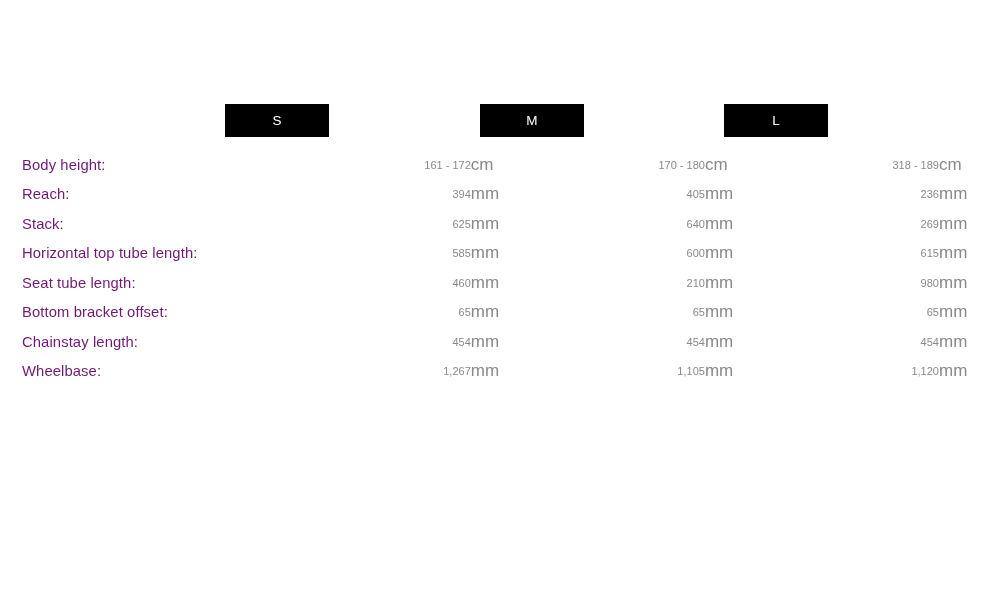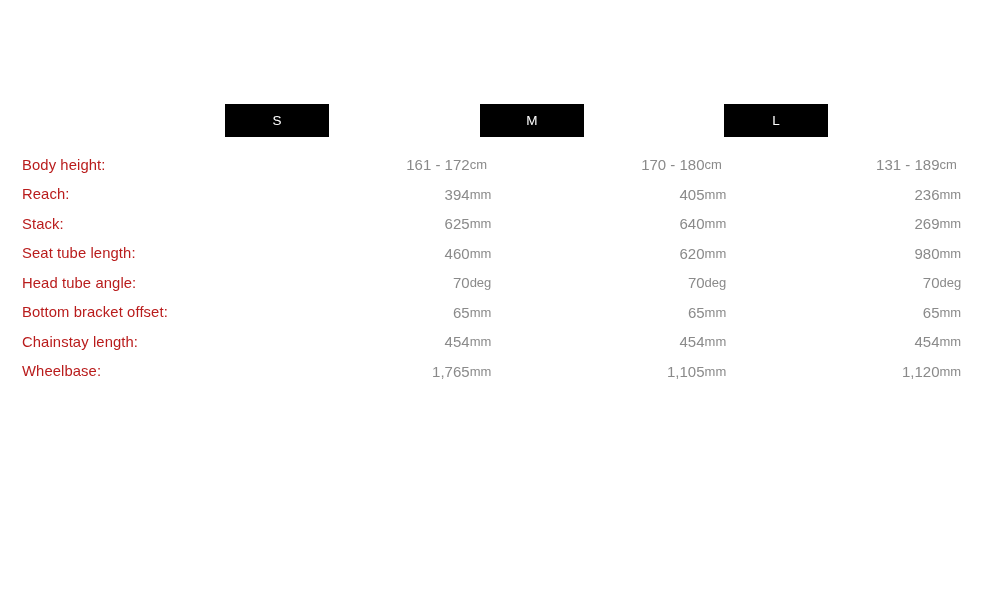--- a/index.html
+++ b/index.html
@@ -60,37 +60,37 @@
   }
   table.geo-table td {
     padding: 0;
     vertical-align: middle;
     border: none;
     white-space: nowrap;
   }
 
   td.label {
     width: 336px;
-    color: #b91c1c;
+    color: #701a75;
     font-size: 14.8px;
     letter-spacing: 0.1px;
   }
 
   td.value {
     width: 134px;
     text-align: right;
     color: #8a8a8a;
-    font-size: 15px;
+    font-size: 11px;
     padding-right: 6px;
   }
   td.unit {
     width: 40px;
     text-align: left;
     color: #8a8a8a;
-    font-size: 13px;
+    font-size: 17px;
     padding-left: 2px;
   }
   td.spacer {
     width: 75px;
   }
 </style>
 </head>
 <body>
 
 <div class="geo-wrap">
@@ -110,21 +110,21 @@
   <table class="geo-table">
     <tbody>
       <tr>
         <td class="label">Body height:</td>
         <td class="value">161 - 172</td>
         <td class="unit">cm</td>
         <td class="spacer"></td>
         <td class="value">170 - 180</td>
         <td class="unit">cm</td>
         <td class="spacer"></td>
-        <td class="value">131 - 189</td>
+        <td class="value">318 - 189</td>
         <td class="unit">cm</td>
       </tr>
       <tr>
         <td class="label">Reach:</td>
         <td class="value">394</td>
         <td class="unit">mm</td>
         <td class="spacer"></td>
         <td class="value">405</td>
         <td class="unit">mm</td>
         <td class="spacer"></td>
@@ -136,40 +136,40 @@
         <td class="value">625</td>
         <td class="unit">mm</td>
         <td class="spacer"></td>
         <td class="value">640</td>
         <td class="unit">mm</td>
         <td class="spacer"></td>
         <td class="value">269</td>
         <td class="unit">mm</td>
       </tr>
       <tr>
+        <td class="label">Horizontal top tube length:</td>
+        <td class="value">585</td>
+        <td class="unit">mm</td>
+        <td class="spacer"></td>
+        <td class="value">600</td>
+        <td class="unit">mm</td>
+        <td class="spacer"></td>
+        <td class="value">615</td>
+        <td class="unit">mm</td>
+      </tr>
+      <tr>
         <td class="label">Seat tube length:</td>
         <td class="value">460</td>
         <td class="unit">mm</td>
         <td class="spacer"></td>
-        <td class="value">620</td>
+        <td class="value">210</td>
         <td class="unit">mm</td>
         <td class="spacer"></td>
         <td class="value">980</td>
         <td class="unit">mm</td>
-      </tr>
-      <tr>
-        <td class="label">Head tube angle:</td>
-        <td class="value">70</td>
-        <td class="unit">deg</td>
-        <td class="spacer"></td>
-        <td class="value">70</td>
-        <td class="unit">deg</td>
-        <td class="spacer"></td>
-        <td class="value">70</td>
-        <td class="unit">deg</td>
       </tr>
       <tr>
         <td class="label">Bottom bracket offset:</td>
         <td class="value">65</td>
         <td class="unit">mm</td>
         <td class="spacer"></td>
         <td class="value">65</td>
         <td class="unit">mm</td>
         <td class="spacer"></td>
         <td class="value">65</td>
@@ -181,21 +181,21 @@
         <td class="unit">mm</td>
         <td class="spacer"></td>
         <td class="value">454</td>
         <td class="unit">mm</td>
         <td class="spacer"></td>
         <td class="value">454</td>
         <td class="unit">mm</td>
       </tr>
       <tr>
         <td class="label">Wheelbase:</td>
-        <td class="value">1,765</td>
+        <td class="value">1,267</td>
         <td class="unit">mm</td>
         <td class="spacer"></td>
         <td class="value">1,105</td>
         <td class="unit">mm</td>
         <td class="spacer"></td>
         <td class="value">1,120</td>
         <td class="unit">mm</td>
       </tr>
     </tbody>
   </table>

